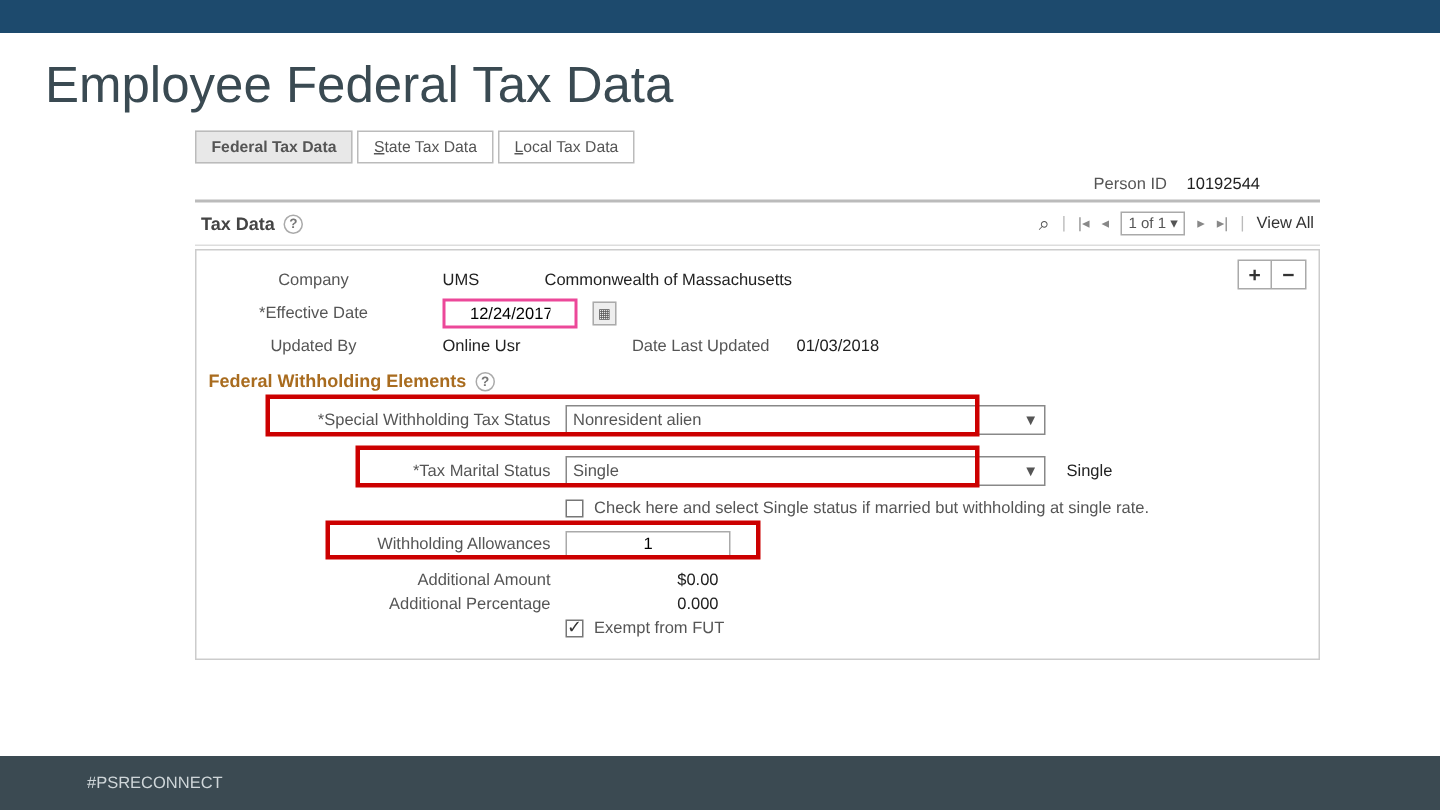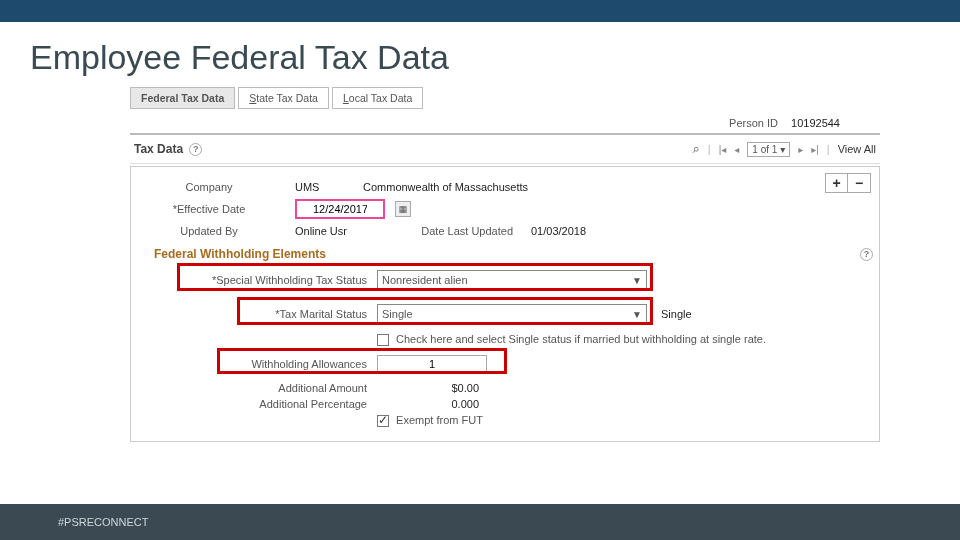--- a/index.html
+++ b/index.html
@@ -27,26 +27,26 @@
   .plusminus div { width:22px; height:18px; display:flex; align-items:center; justify-content:center; font-size:14px; font-weight:bold; color:#333; }
   .plusminus div:first-child { border-right:1px solid #aaa; }
   .form-row { display:flex; align-items:center; margin: 6px 0; gap: 8px; }
   .lbl { color:#555; }
   .lbl.req::before { content:"*"; color:#555; }
   .form-row .col1 { width: 150px; text-align:center; padding-right:6px; }
   .val { color:#222; }
   .input { border:2px solid #ec4899; padding:2px 16px; font-size:11px; background:#fff; height:20px; }
   .date-input { width:90px; }
   .date-icon { width:16px; height:16px; border:1px solid #aaa; background:#eee; display:inline-block; margin-left:2px; font-size:9px; text-align:center; line-height:14px;}
-  .subsection-title { color:#a96c1f; font-weight:bold; font-size:12px; margin: 10px 0 4px 17px; display:flex; align-items:center; gap:6px;justify-content:space-between;}
+  .subsection-title { color:#a96c1f; font-weight:bold; font-size:12px; margin: 10px 0 4px 2px; display:flex; align-items:center; gap:6px;}
   .field-grid { margin-left: 40px; }
   .field-row { display:flex; align-items:center; margin:4px 0; position:relative; }
   .field-row .flabel { width: 200px; text-align:right; padding-right:10px; color:#555; }
   .field-row .fval { }
-  .dropdown { border:1px solid #888; background:#fff; height:20px; width:270px; display:flex; align-items:center; justify-content:space-between; padding:0 4px; font-size:11px;}
+  .dropdown { border:1px solid #888; background:#fff; height:20px; width:320px; display:flex; align-items:center; justify-content:space-between; padding:0 4px; font-size:11px;}
   .dropdown .arrow { font-size:10px; }
   .num-input { border:1px solid #aaa; background:#fff; height:18px; width:110px; text-align:center; font-size:11px;}
   .red-box { position:absolute; border:3px solid #cc0000; pointer-events:none; }
   .checkbox { display:inline-block; width:12px; height:12px; border:1px solid #777; background:#fff; vertical-align:middle; margin-right:4px; position:relative;}
   .checkbox.checked::after { content:"✓"; position:absolute; top:-3px; left:0; font-size:12px; color:#333;}
   .footer { position:absolute; bottom:0; left:0; right:0; height:36px; background:#3b4a52; color:#cfd6d9; font-size:11px; display:flex; align-items:center; padding-left:58px;}
 </style>
 </head>
 <body>
 

